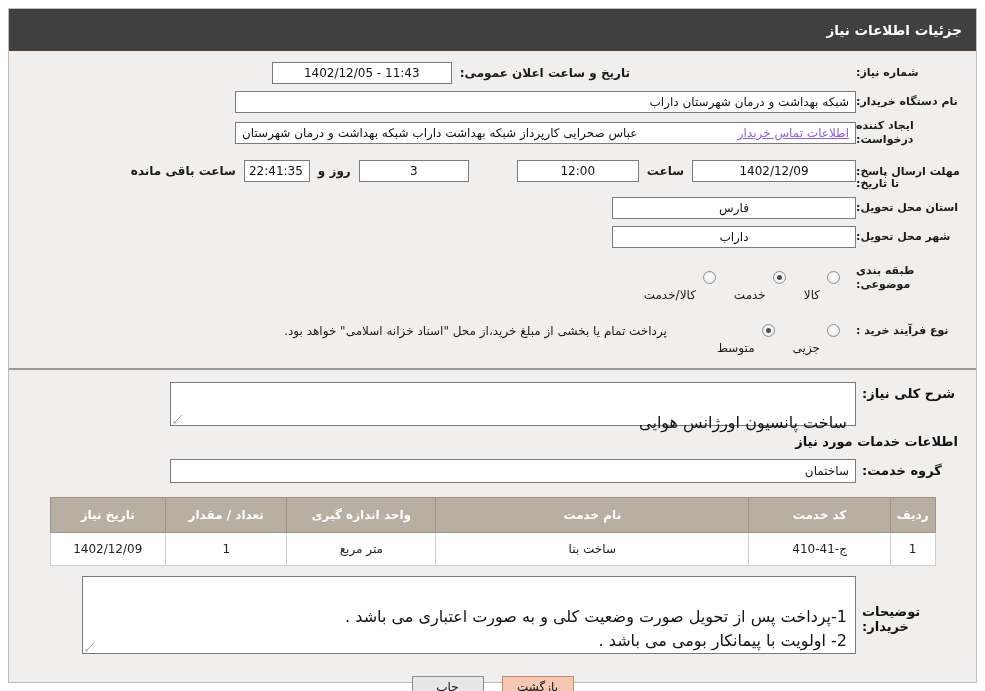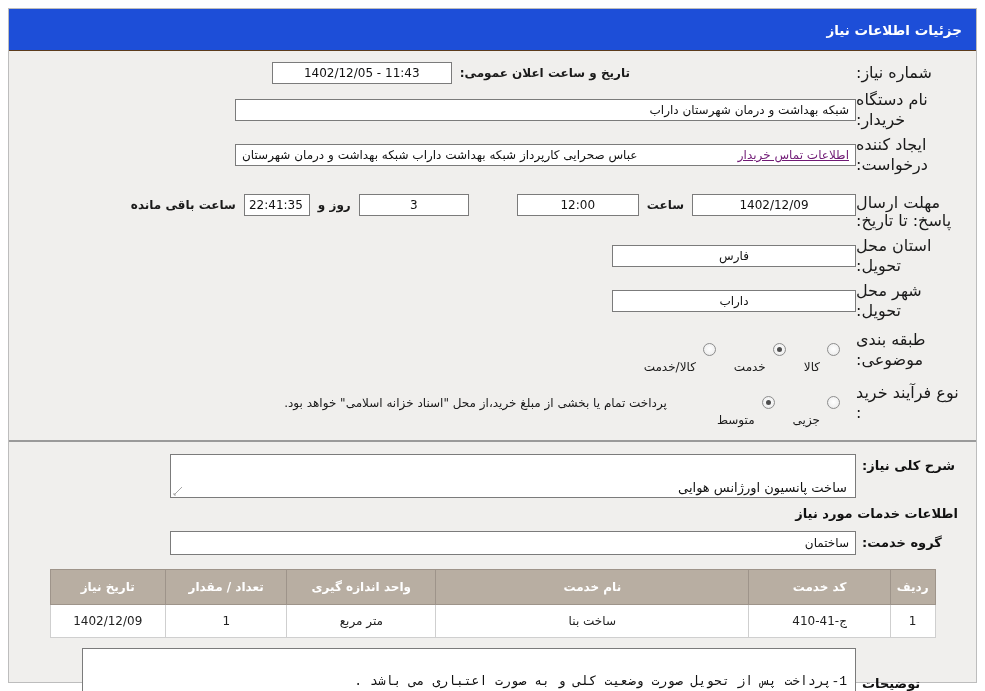--- a/index.html
+++ b/index.html
@@ -23,21 +23,21 @@
     top: 8px;
     width: 969px;
     height: 675px;
     border: 1px solid #bdbdbd;
     background: #f0efed;
     box-sizing: border-box;
   }
   
   .titlebar {
     height: 42px;
-    background: #1d4ed8;
+    background: #404040;
     color: #ffffff;
     display: flex;
     align-items: center;
     justify-content: flex-start;
     padding: 0 14px;
     box-sizing: border-box;
     border-bottom: 1px solid #5d3c1c;
   }
   .titlebar .title {
     font-size: 13.5px;
@@ -82,22 +82,22 @@
   }
   .row {
     display: flex;
     align-items: center;
     margin-bottom: 5px;
     min-height: 24px;
   }
   .lbl {
     width: 104px;
     text-align: left;
-    font-weight: normal;
-    font-size: 16px;
+    font-weight: bold;
+    font-size: 11px;
     color: #1a1a1a;
     padding-left: 0;
     box-sizing: border-box;
     flex: 0 0 auto;
     line-height: 1.25;
   }
   .lbl.twoline { line-height: 1.15; margin-top: 14px; }
   .fld {
     border: 1px solid #7b7b7b;
     background: #ffffff;
@@ -113,21 +113,21 @@
   }
   .fld.right { text-align: right; }
   .inline-lbl {
     padding: 0 8px;
     font-size: 12px;
     font-weight: bold;
     color: #1a1a1a;
     white-space: nowrap;
   }
   .link {
-    color: #701a75;
+    color: #8b5cf6;
     text-decoration: underline;
     cursor: pointer;
     font-size: 12px;
   }
   
   .radio-group {
     display: flex;
     align-items: center;
     gap: 4px;
     padding-right: 6px;
@@ -185,21 +185,21 @@
     padding-left: 6px;
     padding-top: 4px;
     box-sizing: border-box;
     flex: 0 0 auto;
   }
   .textarea {
     border: 1px solid #7b7b7b;
     background: #ffffff;
     box-sizing: border-box;
     padding: 4px 8px;
-    font-size: 13px;
+    font-size: 16px;
     color: #111;
     position: relative;
     text-align: right;
     white-space: pre-line;
     line-height: 1.5;
   }
   .resize-grip {
     position: absolute;
     left: 2px;
     bottom: 1px;
@@ -392,21 +392,21 @@
             <td>متر مربع</td>
             <td>1</td>
             <td>1402/12/09</td>
           </tr>
         </tbody>
       </table>
     </div>
 
     <div class="bigrow" style="margin-top:10px;">
       <div class="biglbl" style="padding-top:28px;">توضیحات خریدار:</div>
-      <div class="textarea" style="width:774px; height:78px;font-family:Liberation Mono, monospace;">
+      <div class="textarea" style="width:774px; height:78px;">
         <span>1-پرداخت پس از تحویل صورت وضعیت کلی و به صورت اعتباری می باشد .
 2- اولویت با پیمانکار بومی می باشد .</span>
         <svg class="resize-grip" viewBox="0 0 10 10">
           <path d="M1 9 L9 1" stroke="#777" stroke-width="1" fill="none"></path>
           <path d="M1 9 L3 9 M1 9 L1 7" stroke="#777" stroke-width="1" fill="none"></path>
         </svg>
       </div>
     </div>
 
   </div>

